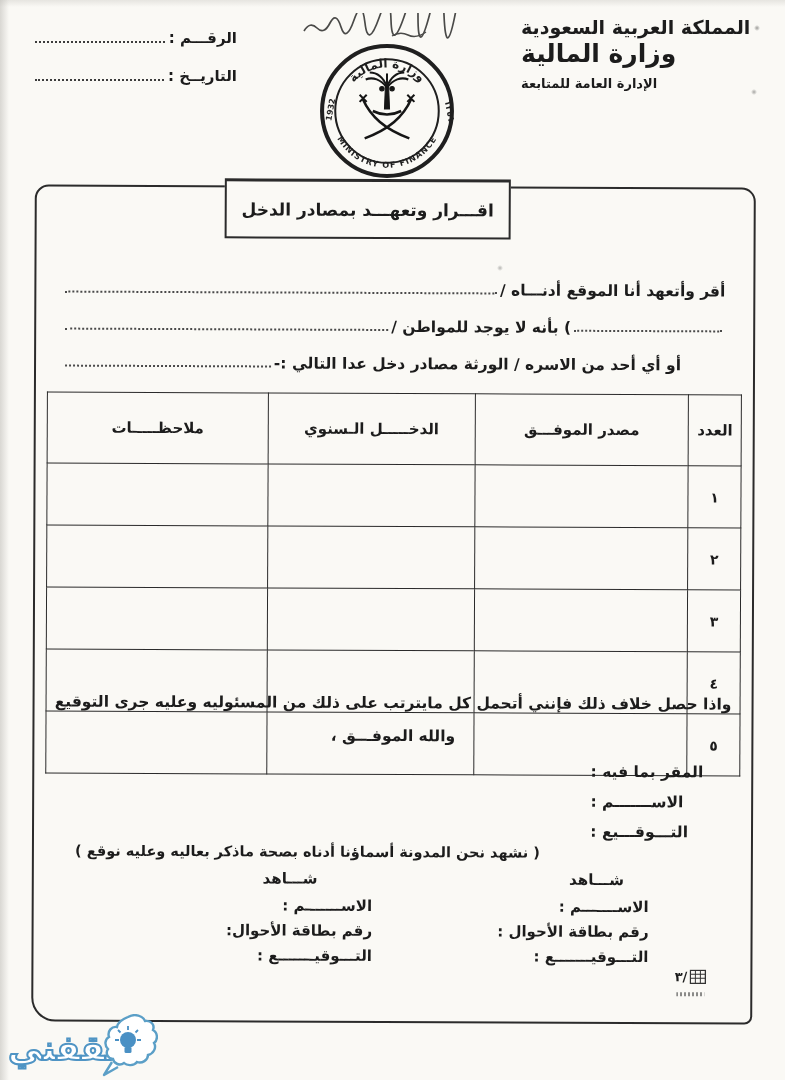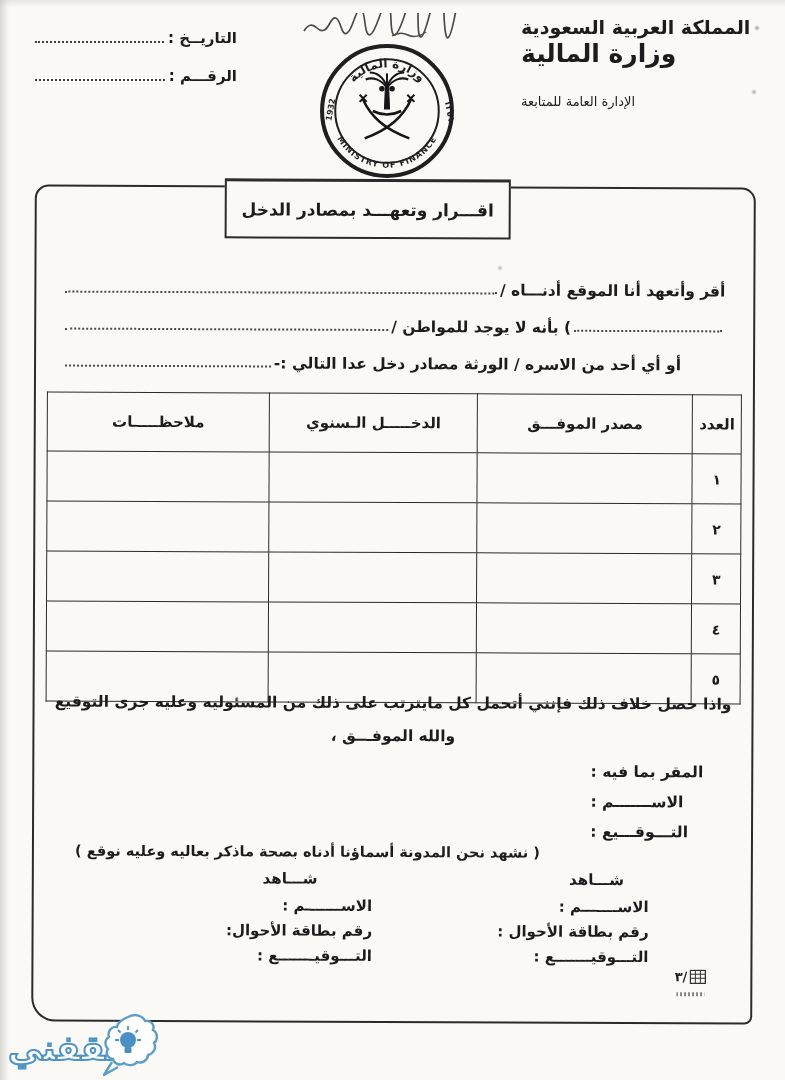--- a/index.html
+++ b/index.html
@@ -9,21 +9,21 @@
       linear-gradient(to right,rgba(190,188,183,.55) 0,rgba(190,188,183,0) 9px),
       linear-gradient(to bottom,rgba(200,198,193,.4) 0,rgba(200,198,193,0) 7px),
       radial-gradient(circle 2px at 757px 28px,#9b9b98 0,transparent 3px),
       radial-gradient(circle 2px at 754px 92px,#a5a5a2 0,transparent 3px),
       radial-gradient(circle 2px at 500px 268px,#b5b5b2 0,transparent 3px);}
   .ar{direction:rtl;unicode-bidi:isolate;}
   
   .hdr-right{position:absolute;top:16px;right:28px;width:236px;text-align:left;}
   .calli1{font-size:19px;font-weight:bold;white-space:nowrap;}
   .calli2{font-size:25px;font-weight:bold;margin-top:1px;white-space:nowrap;}
-  .dept{font-size:13px;font-weight:normal;margin-top:26px;white-space:nowrap;}
+  .dept{font-size:13px;font-weight:bold;margin-top:8px;white-space:nowrap;}
   .scribble{position:absolute;top:13px;left:296px;width:190px;height:28px;}
   .emblem{position:absolute;top:42px;left:318px;width:138px;height:138px;}
   .hdr-left{position:absolute;top:24px;left:35px;width:202px;}
   .ref-row{display:flex;align-items:flex-end;height:23px;margin-bottom:15px;direction:rtl;}
   .ref-label{font-weight:bold;font-size:15px;white-space:nowrap;}
   .ref-line{flex:1;border-bottom:2px dotted #3c3c3c;margin:0 4px 4px 0;}
   
   .frame{position:absolute;left:33px;top:186px;width:717px;height:833px;
     border:2px solid #2b2b2b;border-radius:14px 14px 8px 24px;transform:rotate(.25deg);}
   .title-box{position:absolute;top:-9px;left:188px;width:282px;height:55px;background:#faf9f5;
@@ -31,21 +31,21 @@
   .title-box span{font-size:17px;font-weight:bold;}
   .intro{position:absolute;top:74px;right:28px;left:26px;font-size:15.5px;font-weight:bold;}
   .iline{display:flex;align-items:flex-end;height:37px;direction:rtl;}
   .iline .txt{white-space:nowrap;}
   .dots{flex:1;border-bottom:2px dotted #4a4a4a;margin:0 3px 5px 3px;min-width:24px;}
   .dots.fixed{flex:0 0 148px;}
   .indent3{padding-right:44px;}
   
   .income-table{position:absolute;top:205px;right:11px;left:11px;width:calc(100% - 22px);
     border-collapse:collapse;direction:rtl;}
-  .income-table th,.income-table td{border:1.8px solid #2b2b2b;padding:2px;}
+  .income-table th,.income-table td{border:1.8px solid #2b2b2b;padding:8px;}
   .income-table th{height:54px;font-size:15px;font-weight:bold;text-align:center;}
   .income-table td{height:45px;text-align:center;font-size:14px;font-weight:bold;}
   
   .pledge{position:absolute;top:506px;left:20px;right:20px;text-align:center;font-weight:bold;font-size:15.5px;}
   .pledge .p2{margin-top:15px;}
   .declarant{position:absolute;top:574px;right:48px;font-weight:bold;font-size:15.5px;text-align:left;}
   .declarant div{margin-bottom:12px;white-space:nowrap;}
   .witness-stmt{position:absolute;top:656px;left:66px;width:440px;text-align:center;font-weight:bold;font-size:14.5px;white-space:nowrap;}
   .witnesses{position:absolute;top:682px;right:14px;left:14px;display:grid;grid-template-columns:1fr 1fr;direction:rtl;}
   .witness{font-weight:bold;font-size:15px;}
@@ -107,25 +107,25 @@
       <path d="M54,68 Q68,75 82,68" fill="none" stroke-width="2.5"></path>
       <path d="M44,56 C52,74 66,86 90,95" fill="none" stroke-width="2.5"></path>
       <path d="M92,56 C84,74 70,86 46,95" fill="none" stroke-width="2.5"></path>
       <path d="M41,52 l7,7 M48,52 l-7,7" fill="none" stroke-width="2"></path>
       <path d="M95,52 l-7,7 M88,52 l7,7" fill="none" stroke-width="2"></path>
     </g>
   </svg>
 
   <div class="hdr-left">
     <div class="ref-row">
+      <span class="ref-label">الرقـــم :</span>
+      <span class="ref-line"></span>
+    </div>
+    <div class="ref-row">
       <span class="ref-label">التاريــخ :</span>
-      <span class="ref-line"></span>
-    </div>
-    <div class="ref-row">
-      <span class="ref-label">الرقـــم :</span>
       <span class="ref-line"></span>
     </div>
   </div>
 
   <div class="frame">
 
     <div class="title-box">
       <span>اقـــرار وتعهـــد بمصادر الدخل</span>
     </div>
 

